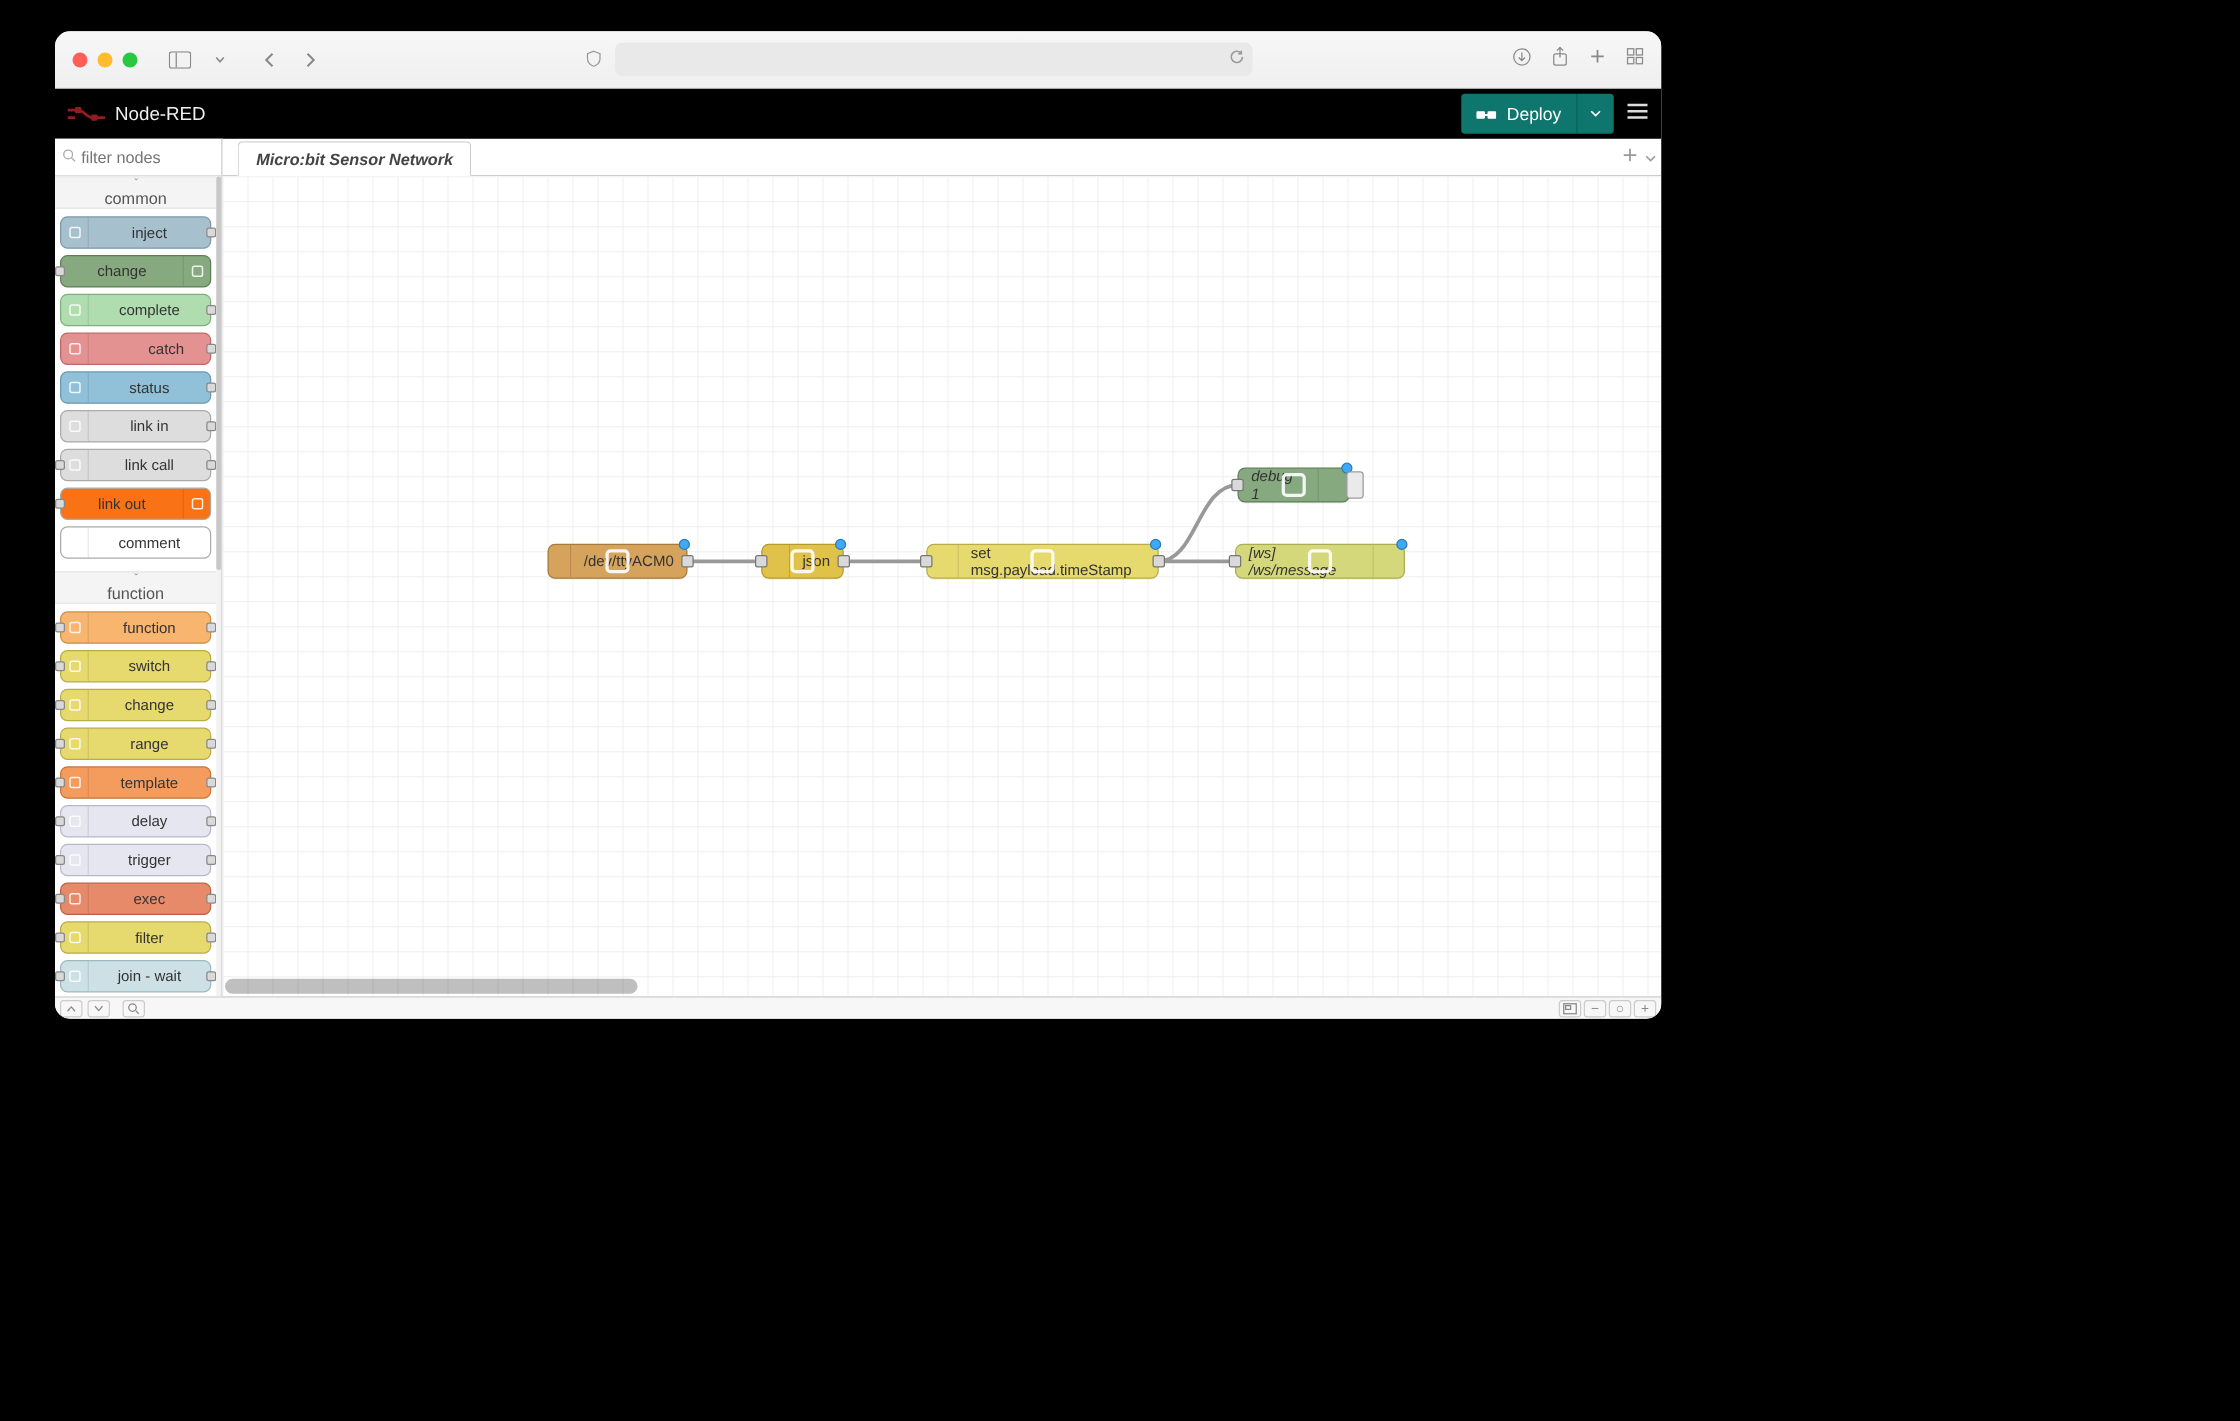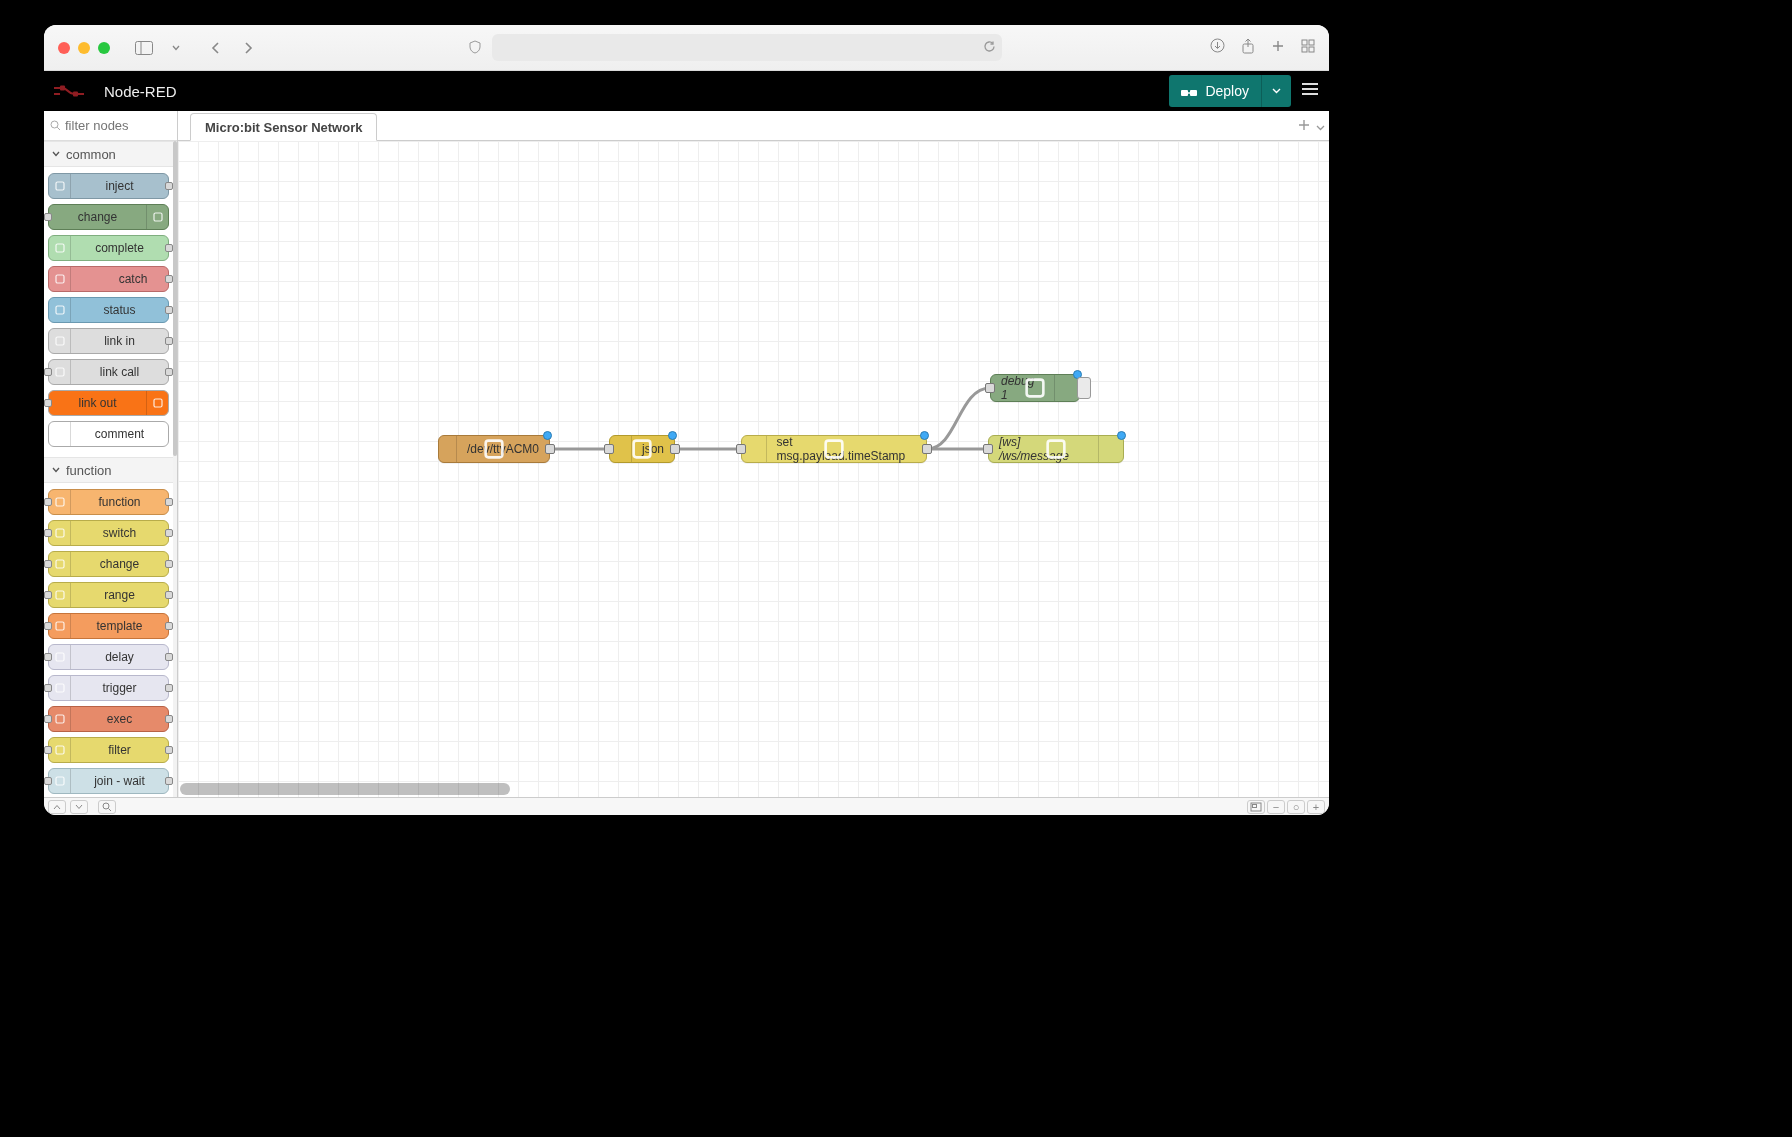--- a/index.html
+++ b/index.html
@@ -15,52 +15,52 @@
 .red{background:#ff5f57;} .yellow{background:#febc2e;} .green{background:#28c840;}
 .tb-btn { width: 24px; height: 22px; display:flex; align-items:center; justify-content:center; border-radius:4px; color:#888;}
 .sidebar-toggle{margin-left:14px;}
 .addr-wrap { flex:1; display:flex; justify-content:center; align-items:center; gap:8px;}
 .priv-icon{ width:16px; height:16px; color:#999;}
 .addr { width: 510px; height: 27px; background:#e9e9e9; border-radius:6px; position:relative;}
 .addr-reload{ position:absolute; right:6px; top:50%; transform:translateY(-50%); color:#999;}
 .tb-right{ display:flex; gap:16px; color:#888; align-items:center;}
 
 .app-header { height: 40px; background:#000; display:flex; align-items:center; justify-content:space-between; padding:0 10px;}
-.logo-area{display:flex;align-items:center;gap:20px;}
+.logo-area{display:flex;align-items:center;gap:8px;}
 .logo-line{ width:30px; height:14px;}
 .logo-line svg{display:block;}
 .app-name{ color:#eee; font-size:15px; font-weight:400;}
 .hdr-right{display:flex;align-items:center;gap:10px;}
 .deploy-btn{ background:#0f766e; color:#fff; height:32px; display:flex; align-items:center; border-radius:3px; overflow:hidden;}
 .deploy-main{display:flex;align-items:center;gap:8px;padding:0 12px;height:100%;border-right:1px solid rgba(0,0,0,.2);}
 .deploy-icon{width:16px;height:12px;}
 .deploy-label{font-size:14px;}
 .deploy-caret{padding:0 10px;height:100%;display:flex;align-items:center;}
 .hamburger{color:#ddd;}
 
 .app-body{ display:flex; height: calc(100% - 86px - 18px);}
 .palette{ width: 134px; background:#fff; border-right:1px solid #ccc; display:flex; flex-direction:column;}
 .palette-search{ height:30px; border-bottom:1px solid #ddd; display:flex; align-items:center; padding:0 6px; gap:4px;}
 .palette-search input{ border:none; outline:none; font-size:13px; width:100%; color:#15803d; background:transparent;}
 .search-icon{color:#aaa;}
 .palette-scroll{ flex:1; overflow:hidden; position:relative;}
 .palette-inner{ position:absolute; inset:0 4px 0 0; overflow:hidden;}
 .pal-scrollbar{ position:absolute; right:0; top:0; width:4px; height:100%; background:#f2f2f2;}
 .pal-scrollbar-thumb{ position:absolute; right:0; top:0; width:4px; height:48%; background:#c8c8c8; border-radius:2px;}
-.cat-header{ height:26px; background:#f4f4f4; border-top:1px solid #e5e5e5; border-bottom:1px solid #e5e5e5; display:flex; align-items:center; padding:0 8px; gap:6px; font-size:13px; color:#555; cursor:pointer;}
+.cat-header{ height:26px; background:#f4f4f4; border-top:1px solid #e5e5e5; border-bottom:1px solid #e5e5e5; display:flex; align-items:center; padding:0 8px; gap:6px; font-size:13px; color:#555; cursor:pointer;flex-direction:column;}
 .cat-body{ padding:6px 4px 10px 4px; display:flex; flex-direction:column; gap:5px;}
 .pnode{ position:relative; height:26px; border-radius:6px; display:flex; align-items:center; color:#333; font-size:12px; border:1px solid #999; cursor:grab;}
 .pnode .icon-box{ width:22px; height:100%; border-right:1px solid rgba(0,0,0,.15); display:flex; align-items:center; justify-content:center; border-radius:5px 0 0 5px;}
 .pnode .icon-box.r{ border-right:none; border-left:1px solid rgba(0,0,0,.15); border-radius:0 5px 5px 0;}
 .pnode .lbl{ flex:1; text-align:center;}
 .port{ position:absolute; width:8px; height:8px; background:#d9d9d9; border:1px solid #888; border-radius:2px; top:50%; transform:translateY(-50%);}
 .port.l{left:-5px;} .port.r{right:-5px;}
 
 .workspace{ flex:1; display:flex; flex-direction:column; position:relative;}
-.tabs{ height:30px; border-bottom:1px solid #ccc; display:flex; align-items:flex-end; padding-left:12px; position:relative;}
+.tabs{ height:30px; border-bottom:1px solid #ccc; display:flex; align-items:flex-end; padding-left:12px; position:relative;font-style:italic;}
 .tab{ height:28px; background:#fff; border:1px solid #ccc; border-bottom:1px solid #fff; border-radius:4px 4px 0 0; padding:0 14px; display:flex; align-items:center; font-size:13px; font-weight:600; color:#444; margin-bottom:-1px;}
 .tabs-right{ position:absolute; right:4px; top:0; height:100%; display:flex; align-items:center; gap:6px; color:#999;}
 .canvas-wrap{ flex:1; position:relative; overflow:hidden;}
 .canvas{
   position:absolute; inset:0;
   background-color:#fff;
   background-image:
     linear-gradient(#eee 1px, transparent 1px),
     linear-gradient(90deg, #eee 1px, transparent 1px);
   background-size: 20px 20px;

